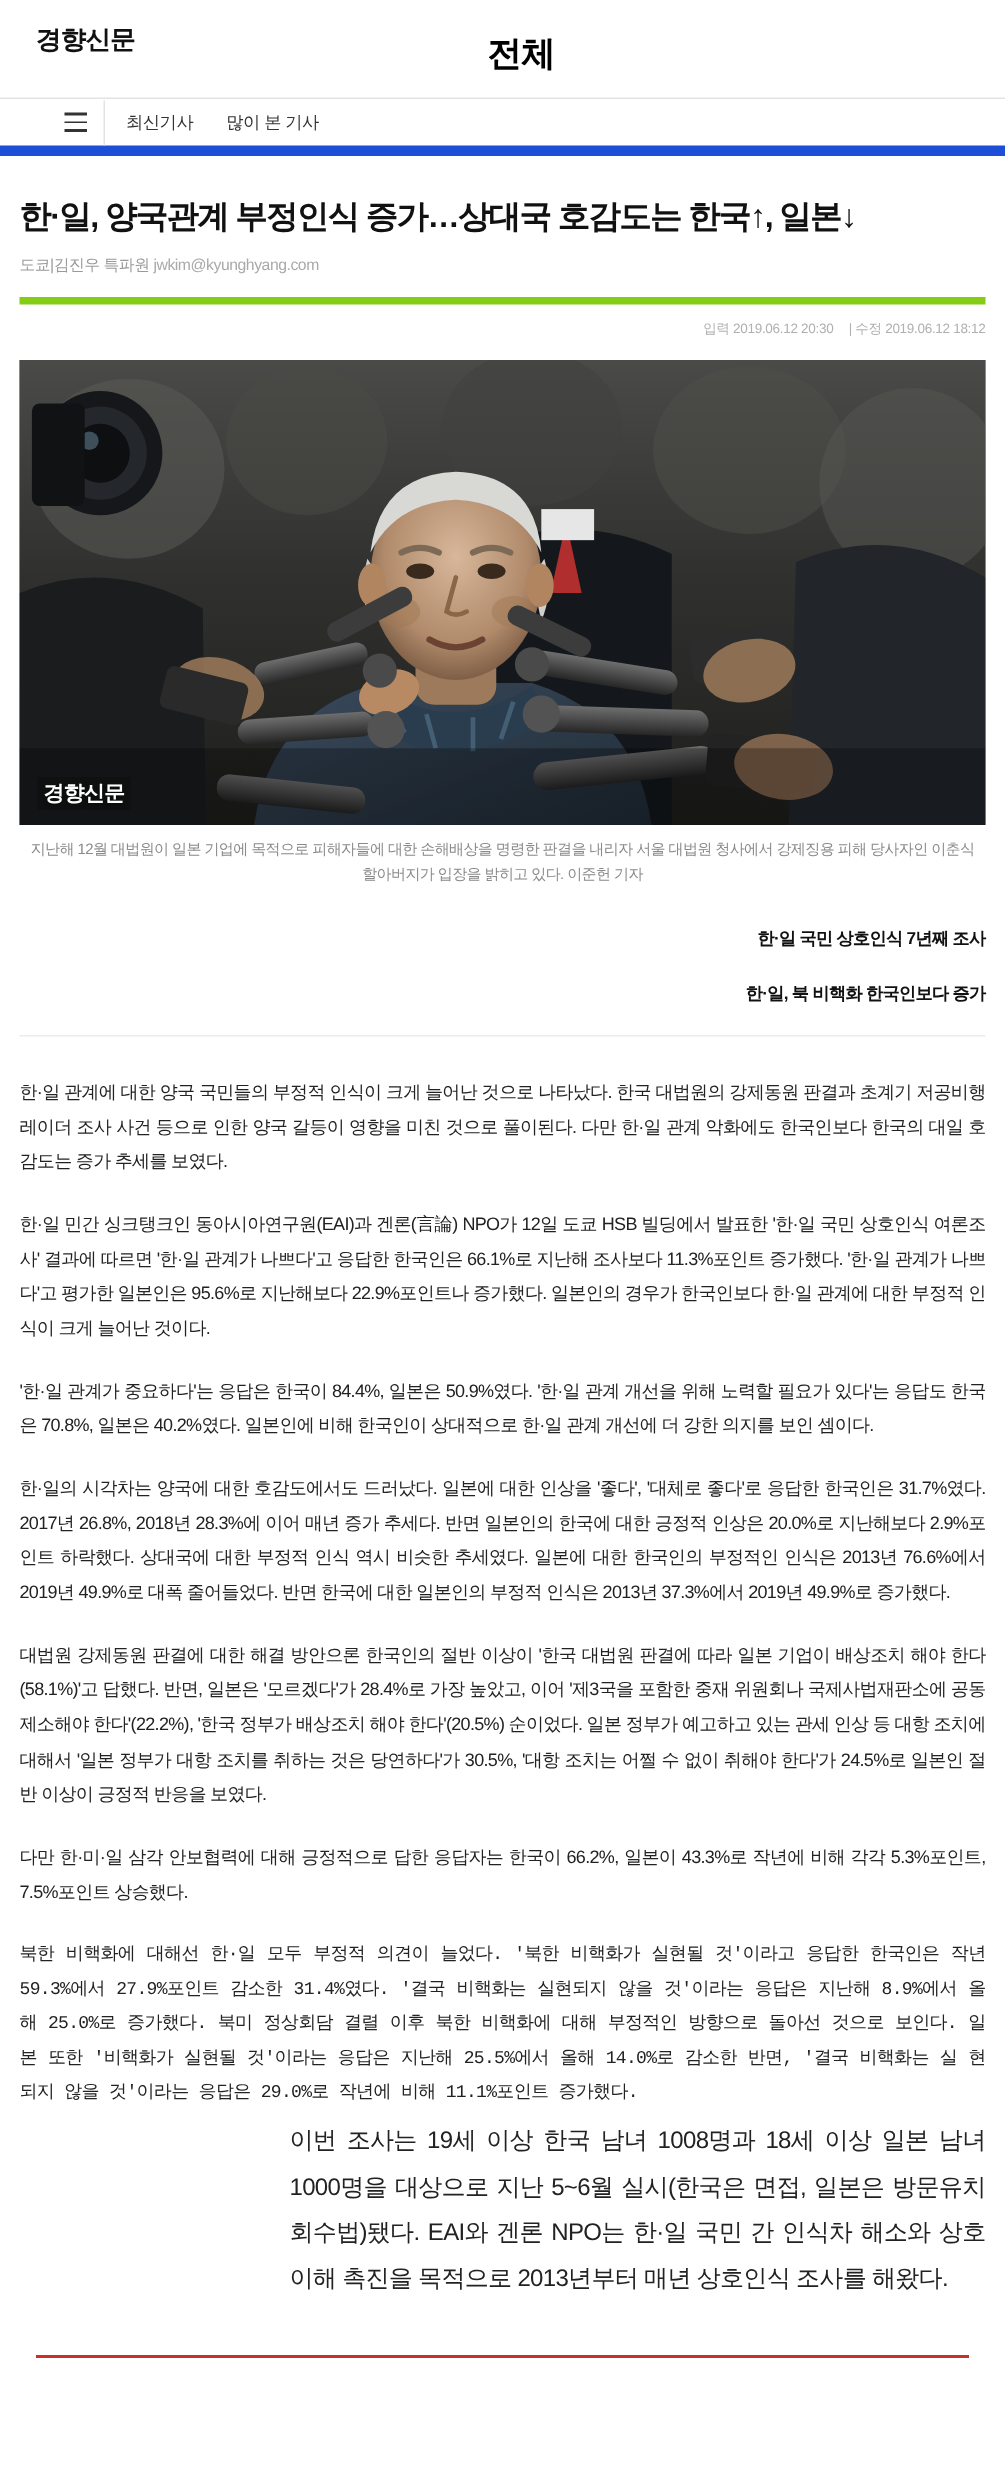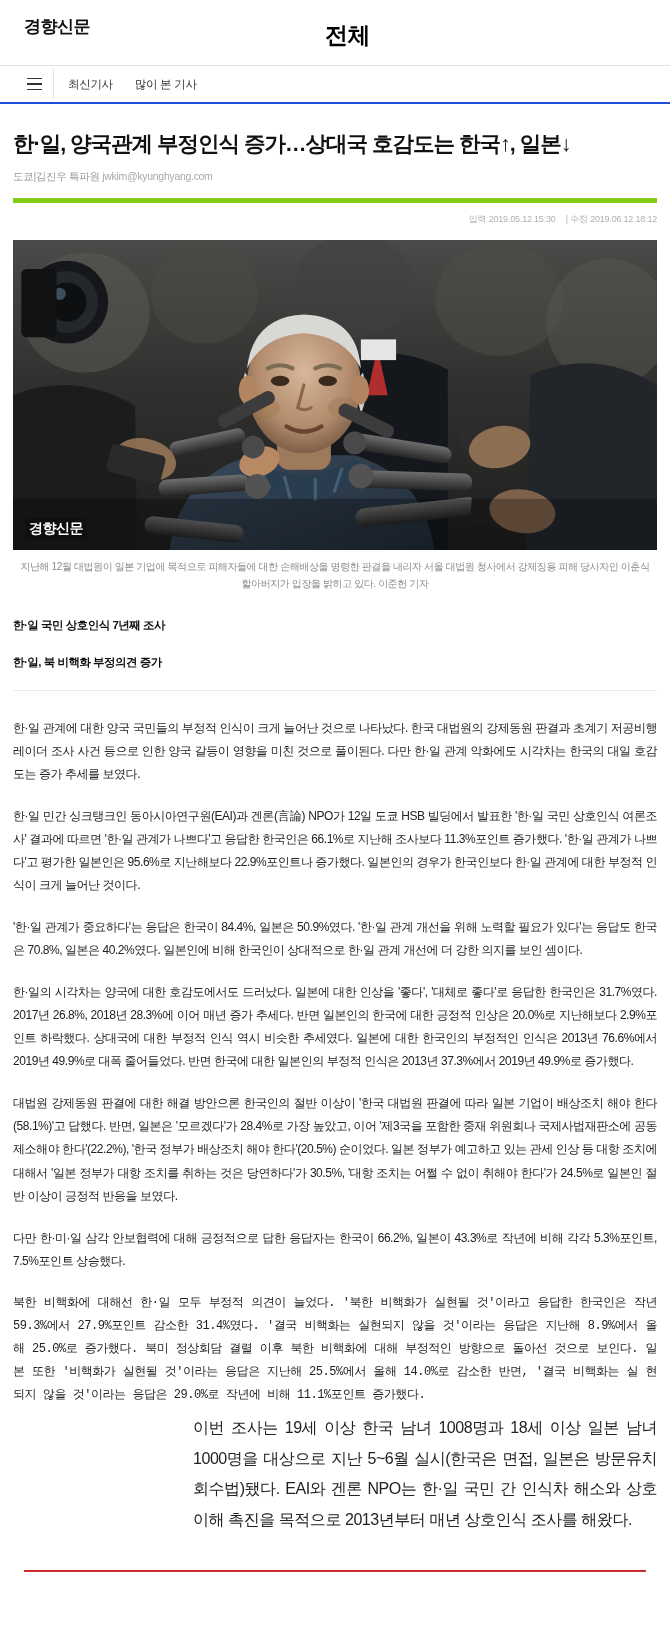--- a/index.html
+++ b/index.html
@@ -36,24 +36,24 @@
     font-size: 23px;
     font-weight: bold;
     letter-spacing: -0.5px;
     color: #000;
     margin-left: 25px;
   }
 
   
   .navbar {
     height: 38px;
-    border-bottom: 2px solid #1d4ed8;
+    border-bottom: 7px solid #1d4ed8;
     display: flex;
     align-items: center;
-    padding-left: 24px;
+    padding-left: 40px;
   }
   .hamburger {
     width: 30px; height: 30px;
     display: flex; flex-direction: column;
     justify-content: center; align-items: center;
     gap: 4px;
     cursor: pointer;
     border-right: 1px solid #e3e3e3;
     padding-right: 8px;
     margin-right: 14px;
@@ -136,20 +136,21 @@
     padding: 0 6px;
     text-align: center;
   }
 
   
   .subhead {
     font-size: 11.5px;
     font-weight: bold;
     color: #111;
     letter-spacing: -0.5px;
+    text-align: right;
   }
   .subhead-1 { margin-top: 26px; }
   .subhead-2 { margin-top: 22px; padding-bottom: 20px; border-bottom: 1px solid #ececec; }
 
   
   .body-copy { margin-top: 26px; }
   .body-copy p {
     font-size: 12px;
     line-height: 1.92;
     letter-spacing: -0.45px;
@@ -198,21 +199,21 @@
 
   <h1 class="headline">한·일, 양국관계 부정인식 증가…상대국 호감도는 한국↑, 일본↓</h1>
 
   <div class="byline">
     <span>도쿄|김진우 특파원</span>
     <span class="email">jwkim@kyunghyang.com</span>
   </div>
 
   <div class="timestamps">
     <span>입력</span>
-    <span>2019.05.12 15:30</span>
+    <span>2019.06.12 20:30</span>
     <span class="sep">|</span>
     <span>수정</span>
     <span>2019.06.12 18:12</span>
   </div>
 
   <figure class="figure">
     <div class="photo">
       <svg class="photo-canvas" viewBox="0 0 622 310" preserveAspectRatio="none">
         <defs>
           <linearGradient id="bgGrad" x1="0" y1="0" x2="0" y2="1">
@@ -314,24 +315,24 @@
 
         <rect x="0" y="0" width="622" height="310" fill="none"></rect>
         <rect x="0" y="250" width="622" height="60" fill="#000" opacity="0.28"></rect>
       </svg>
       <div class="photo-watermark">경향신문</div>
     </div>
     <figcaption class="caption">지난해 12월 대법원이 일본 기업에 목적으로 피해자들에 대한 손해배상을 명령한 판결을 내리자 서울 대법원 청사에서 강제징용 피해 당사자인 이춘식 할아버지가 입장을 밝히고 있다. 이준헌 기자</figcaption>
   </figure>
 
   <div class="subhead subhead-1">한·일 국민 상호인식 7년째 조사</div>
-  <div class="subhead subhead-2">한·일, 북 비핵화 부정의견 증가</div>
+  <div class="subhead subhead-2">한·일, 북 비핵화 한국인보다 증가</div>
 
   <div class="body-copy">
-    <p>한·일 관계에 대한 양국 국민들의 부정적 인식이 크게 늘어난 것으로 나타났다. 한국 대법원의 강제동원 판결과 초계기 저공비행레이더 조사 사건 등으로 인한 양국 갈등이 영향을 미친 것으로 풀이된다. 다만 한·일 관계 악화에도 시각차는 한국의 대일 호감도는 증가 추세를 보였다.</p>
+    <p>한·일 관계에 대한 양국 국민들의 부정적 인식이 크게 늘어난 것으로 나타났다. 한국 대법원의 강제동원 판결과 초계기 저공비행레이더 조사 사건 등으로 인한 양국 갈등이 영향을 미친 것으로 풀이된다. 다만 한·일 관계 악화에도 한국인보다 한국의 대일 호감도는 증가 추세를 보였다.</p>
     <p>한·일 민간 싱크탱크인 동아시아연구원(EAI)과 겐론(言論) NPO가 12일 도쿄 HSB 빌딩에서 발표한 '한·일 국민 상호인식 여론조사' 결과에 따르면 '한·일 관계가 나쁘다'고 응답한 한국인은 66.1%로 지난해 조사보다 11.3%포인트 증가했다. '한·일 관계가 나쁘다'고 평가한 일본인은 95.6%로 지난해보다 22.9%포인트나 증가했다. 일본인의 경우가 한국인보다 한·일 관계에 대한 부정적 인식이 크게 늘어난 것이다.</p>
     <p>'한·일 관계가 중요하다'는 응답은 한국이 84.4%, 일본은 50.9%였다. '한·일 관계 개선을 위해 노력할 필요가 있다'는 응답도 한국은 70.8%, 일본은 40.2%였다. 일본인에 비해 한국인이 상대적으로 한·일 관계 개선에 더 강한 의지를 보인 셈이다.</p>
     <p>한·일의 시각차는 양국에 대한 호감도에서도 드러났다. 일본에 대한 인상을 '좋다', '대체로 좋다'로 응답한 한국인은 31.7%였다. 2017년 26.8%, 2018년 28.3%에 이어 매년 증가 추세다. 반면 일본인의 한국에 대한 긍정적 인상은 20.0%로 지난해보다 2.9%포인트 하락했다. 상대국에 대한 부정적 인식 역시 비슷한 추세였다. 일본에 대한 한국인의 부정적인 인식은 2013년 76.6%에서 2019년 49.9%로 대폭 줄어들었다. 반면 한국에 대한 일본인의 부정적 인식은 2013년 37.3%에서 2019년 49.9%로 증가했다.</p>
     <p>대법원 강제동원 판결에 대한 해결 방안으론 한국인의 절반 이상이 '한국 대법원 판결에 따라 일본 기업이 배상조치 해야 한다(58.1%)'고 답했다. 반면, 일본은 '모르겠다'가 28.4%로 가장 높았고, 이어 '제3국을 포함한 중재 위원회나 국제사법재판소에 공동 제소해야 한다'(22.2%), '한국 정부가 배상조치 해야 한다'(20.5%) 순이었다. 일본 정부가 예고하고 있는 관세 인상 등 대항 조치에 대해서 '일본 정부가 대항 조치를 취하는 것은 당연하다'가 30.5%, '대항 조치는 어쩔 수 없이 취해야 한다'가 24.5%로 일본인 절반 이상이 긍정적 반응을 보였다.</p>
     <p>다만 한·미·일 삼각 안보협력에 대해 긍정적으로 답한 응답자는 한국이 66.2%, 일본이 43.3%로 작년에 비해 각각 5.3%포인트, 7.5%포인트 상승했다.</p>
     <p>북한 비핵화에 대해선 한·일 모두 부정적 의견이 늘었다. '북한 비핵화가 실현될 것'이라고 응답한 한국인은 작년 59.3%에서 27.9%포인트 감소한 31.4%였다. '결국 비핵화는 실현되지 않을 것'이라는 응답은 지난해 8.9%에서 올해 25.0%로 증가했다. 북미 정상회담 결렬 이후 북한 비핵화에 대해 부정적인 방향으로 돌아선 것으로 보인다. 일본 또한 '비핵화가 실현될 것'이라는 응답은 지난해 25.5%에서 올해 14.0%로 감소한 반면, '결국 비핵화는 실 현되지 않을 것'이라는 응답은 29.0%로 작년에 비해 11.1%포인트 증가했다.</p>
   </div>
 
   <div class="closing-note">이번 조사는 19세 이상 한국 남녀 1008명과 18세 이상 일본 남녀 1000명을 대상으로 지난 5~6월 실시(한국은 면접, 일본은 방문유치 회수법)됐다. EAI와 겐론 NPO는 한·일 국민 간 인식차 해소와 상호이해 촉진을 목적으로 2013년부터 매년 상호인식 조사를 해왔다.</div>
 </div>

